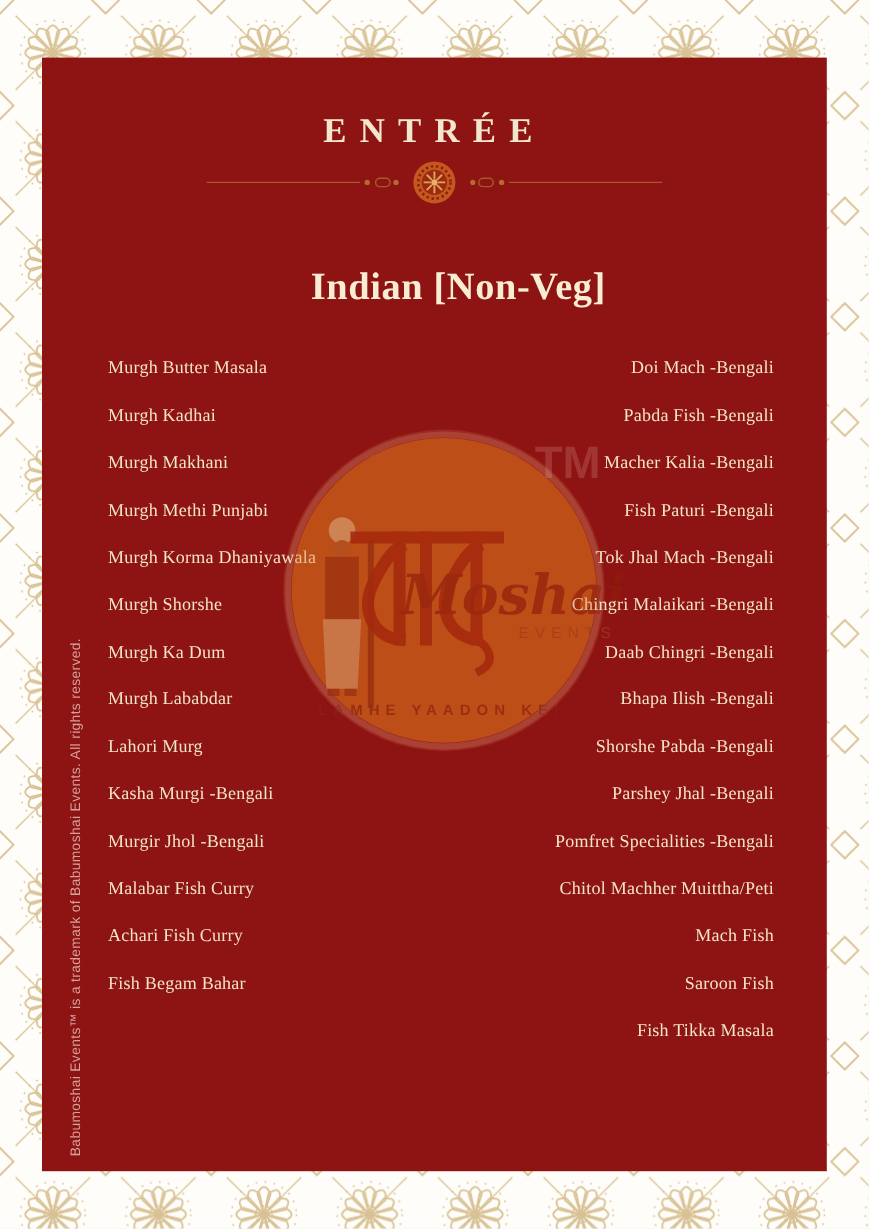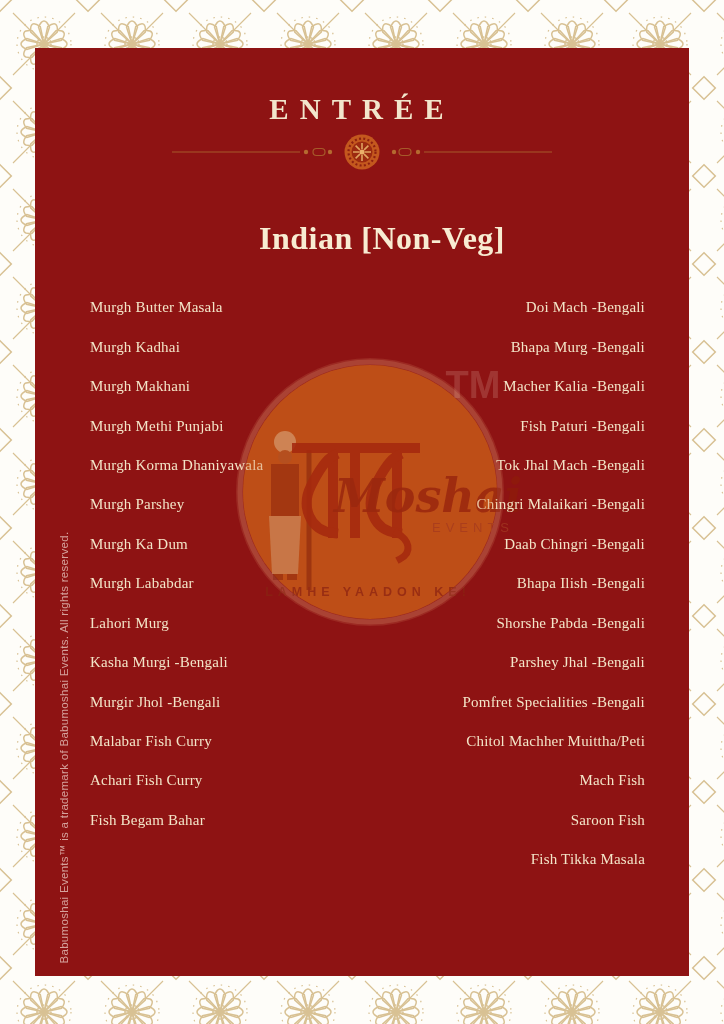--- a/index.html
+++ b/index.html
@@ -143,33 +143,33 @@
 
     <h2 class="heading">Indian [Non-Veg]</h2>
 
     <div class="menu">
       <div class="col left">
           <div class="menu-item">Murgh Butter Masala</div>
           <div class="menu-item">Murgh Kadhai</div>
           <div class="menu-item">Murgh Makhani</div>
           <div class="menu-item">Murgh Methi Punjabi</div>
           <div class="menu-item">Murgh Korma Dhaniyawala</div>
-          <div class="menu-item">Murgh Parshey</div>
+          <div class="menu-item">Murgh Shorshe</div>
           <div class="menu-item">Murgh Ka Dum</div>
           <div class="menu-item">Murgh Lababdar</div>
           <div class="menu-item">Lahori Murg</div>
           <div class="menu-item">Kasha Murgi -Bengali</div>
           <div class="menu-item">Murgir Jhol -Bengali</div>
           <div class="menu-item">Malabar Fish Curry</div>
           <div class="menu-item">Achari Fish Curry</div>
           <div class="menu-item">Fish Begam Bahar</div>
         </div>
       <div class="col right">
           <div class="menu-item">Doi Mach -Bengali</div>
-          <div class="menu-item">Bhapa Murg -Bengali</div>
+          <div class="menu-item">Pabda Fish -Bengali</div>
           <div class="menu-item">Macher Kalia -Bengali</div>
           <div class="menu-item">Fish Paturi -Bengali</div>
           <div class="menu-item">Tok Jhal Mach -Bengali</div>
           <div class="menu-item">Chingri Malaikari -Bengali</div>
           <div class="menu-item">Daab Chingri -Bengali</div>
           <div class="menu-item">Bhapa Ilish -Bengali</div>
           <div class="menu-item">Shorshe Pabda -Bengali</div>
           <div class="menu-item">Parshey Jhal -Bengali</div>
           <div class="menu-item">Pomfret Specialities -Bengali</div>
           <div class="menu-item">Chitol Machher Muittha/Peti</div>

